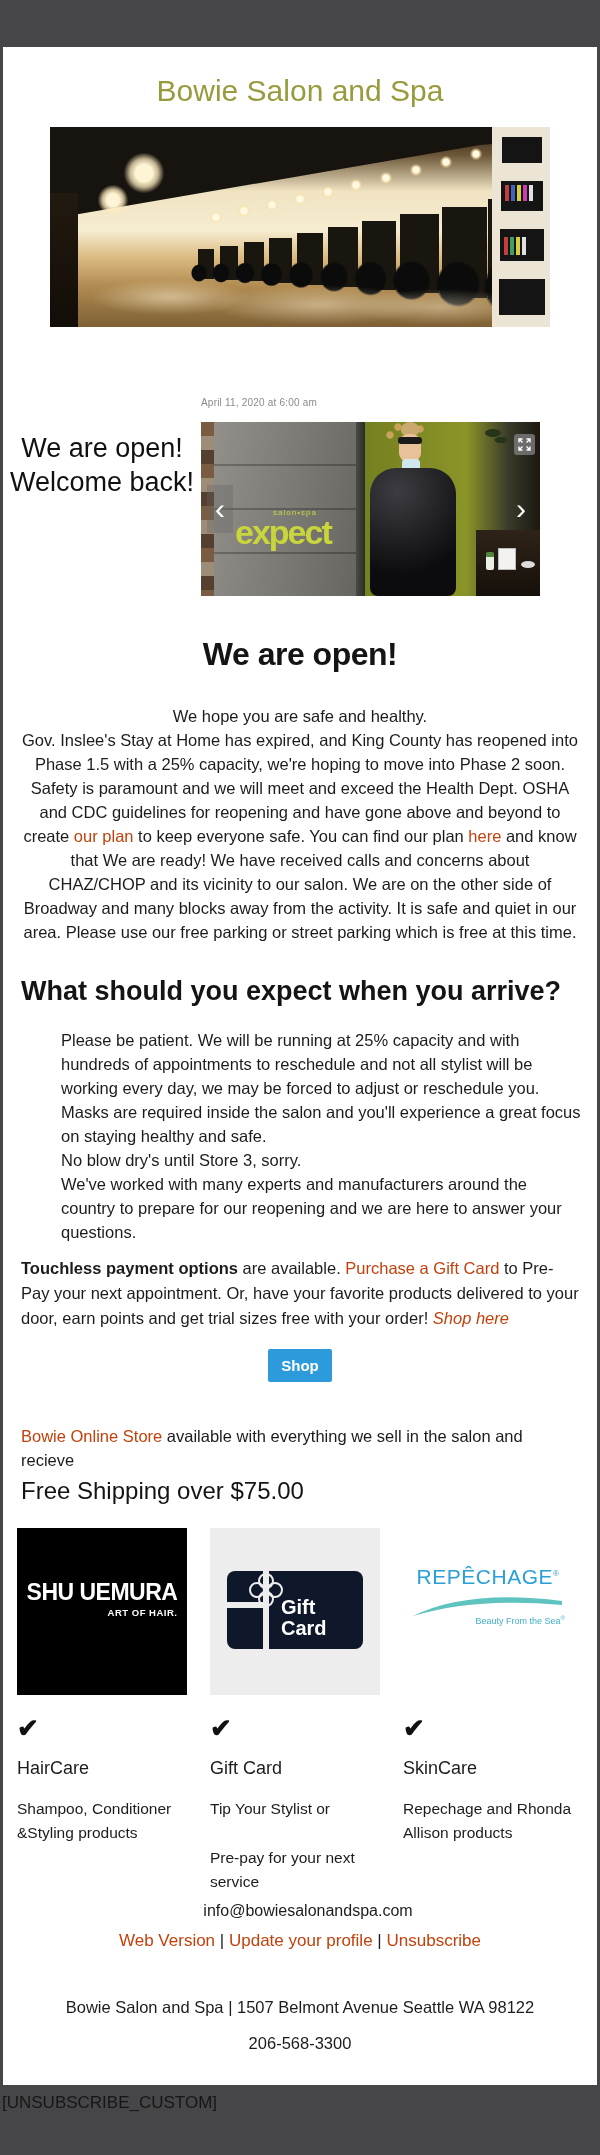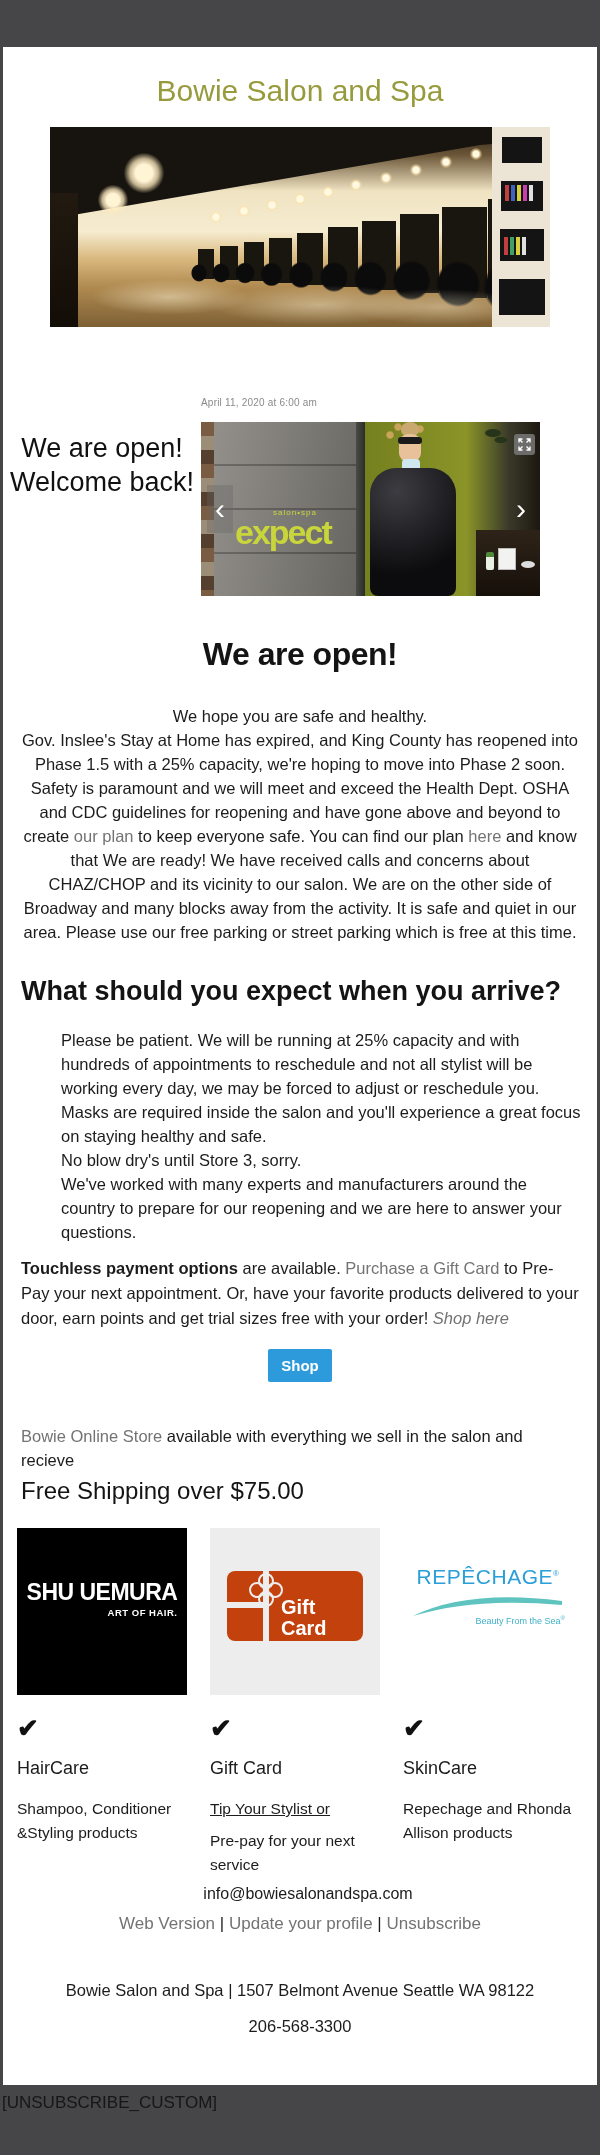--- a/index.html
+++ b/index.html
@@ -103,53 +103,53 @@
   .car-next{right:6px;background:transparent;width:26px;height:48px;}
   .car-expand{position:absolute;top:12px;right:5px;width:21px;height:21px;border:0;border-radius:3px;
     background:rgba(120,120,120,.85);display:flex;align-items:center;justify-content:center;cursor:pointer;padding:0;}
 
   
   .h1{margin-top:38px;text-align:center;font-size:32px;line-height:40px;font-weight:800;letter-spacing:-.5px;color:#141414;}
   .p1{margin:30px 18px 0;text-align:center;font-size:16.5px;line-height:24px;color:#1c1c1c;}
   .h2{margin:30px 18px 0;font-size:27px;line-height:34px;font-weight:700;color:#141414;}
   .expect-list{margin:20px 12px 0 58px;font-size:16.5px;line-height:24px;color:#1c1c1c;}
   .touchless{margin:12px 18px 0;font-size:16.5px;line-height:25px;color:#1c1c1c;}
-  a.link{color:#737373;text-decoration:none;cursor:pointer;}
+  a.link{color:#c2410c;text-decoration:none;cursor:pointer;}
   .shop-row{margin-top:18px;text-align:center;}
   .shop-btn{display:inline-block;background:#2d9bdb;color:#fff;border:0;font-weight:700;font-size:15px;
     padding:8px 13px;border-radius:2px;cursor:pointer;font-family:"Liberation Sans",sans-serif;}
   .store-line{margin:42px 18px 0;font-size:16.5px;line-height:24px;color:#1c1c1c;}
   .free-ship{margin:4px 18px 0;font-size:24px;line-height:30px;color:#141414;}
 
   
   .products{display:flex;margin:22px 0 0 14px;}
   .col{width:170px;margin-right:23px;}
   .brandbox{width:170px;height:167px;position:relative;overflow:hidden;cursor:pointer;}
   .bb-black{background:#000;display:flex;align-items:center;justify-content:center;}
   .shu{color:#fff;text-align:left;margin-top:-26px;}
   .shu-main{font-size:23px;font-weight:700;letter-spacing:-.5px;}
   .shu-sub{font-size:9.5px;font-weight:700;text-align:right;letter-spacing:.5px;margin-top:1px;}
   .bb-gray{background:#ededed;}
-  .gc-card{position:absolute;left:17px;top:43px;width:136px;height:70px;background:#c2410c;border-radius:8px;}
+  .gc-card{position:absolute;left:17px;top:43px;width:136px;height:78px;background:#0f172a;border-radius:8px;}
   .gc-ribbon-v{position:absolute;left:36px;top:0;width:6px;height:100%;background:#ededed;}
   .gc-ribbon-h{position:absolute;left:0;top:31px;width:36px;height:6px;background:#ededed;}
   .gc-bow{position:absolute;left:22px;top:2px;width:34px;height:34px;}
   .gc-bow i{position:absolute;width:12px;height:12px;border:2.5px solid #ededed;border-radius:50%;}
   .gc-bow .b1{left:9px;top:0;} .gc-bow .b2{left:0;top:9px;} .gc-bow .b3{left:18px;top:9px;} .gc-bow .b4{left:9px;top:18px;}
   .gc-text{position:absolute;left:54px;top:26px;color:#fff;font-weight:700;font-size:20px;line-height:21px;}
   .bb-white{background:#fff;}
   .rep-name{margin-top:37px;text-align:center;color:#2b9fd8;font-size:21px;letter-spacing:.5px;}
   .rep-name sup{font-size:8px;}
   .rep-wave{display:block;margin:4px auto 0;}
   .rep-tag{margin:-4px 8px 0 0;text-align:right;color:#3fb0c9;font-size:9px;}
   .rep-tag sup{font-size:6px;}
   .check{margin-top:20px;font-size:26px;line-height:26px;font-weight:700;color:#111;}
   .col-title{margin-top:16px;font-size:18px;line-height:22px;color:#1c1c1c;}
   .col-desc{margin-top:18px;font-size:15.5px;line-height:24px;color:#1c1c1c;}
-  .col-desc .para{margin-bottom:8px;text-decoration:underline;}
+  .col-desc .para{margin-bottom:25px;}
 
   
   .f-email{margin-top:7px;text-align:center;font-size:16px;line-height:20px;color:#1c1c1c;padding-left:16px;}
   .f-links{margin-top:9px;text-align:center;font-size:17px;line-height:22px;color:#1c1c1c;}
   .f-address{margin-top:44px;text-align:center;font-size:16.5px;line-height:22px;color:#1c1c1c;}
   .f-phone,.f-site{margin-top:14px;text-align:center;font-size:16.5px;line-height:22px;color:#1c1c1c;}
 
   .unsub{margin:8px 8px 0 2px;font-size:17px;color:#161616;}
 </style>
 </head>

